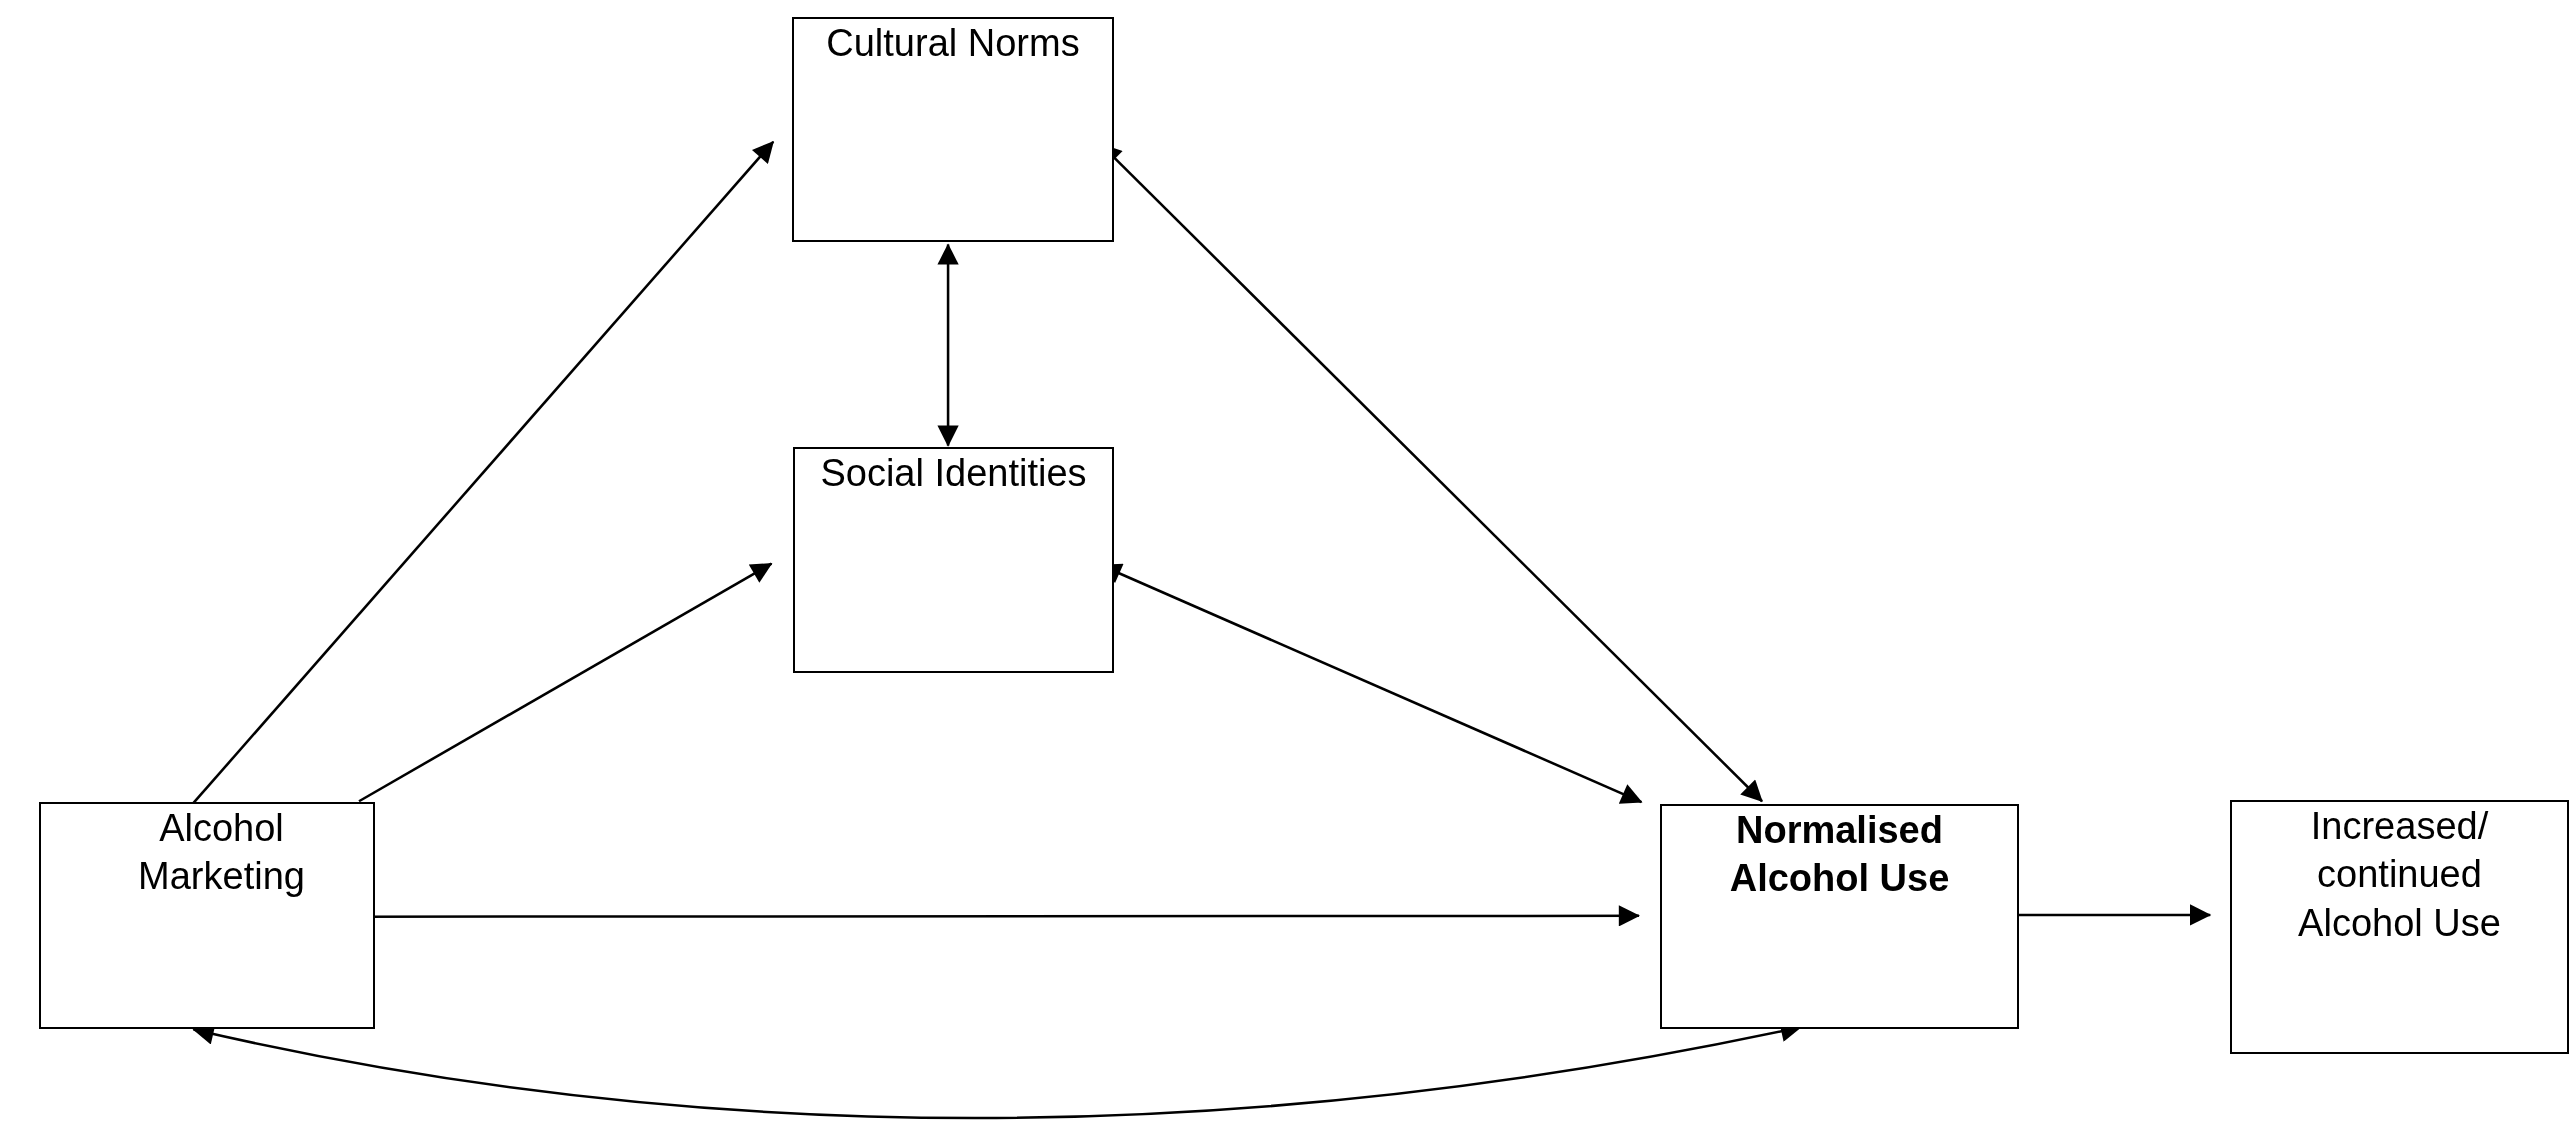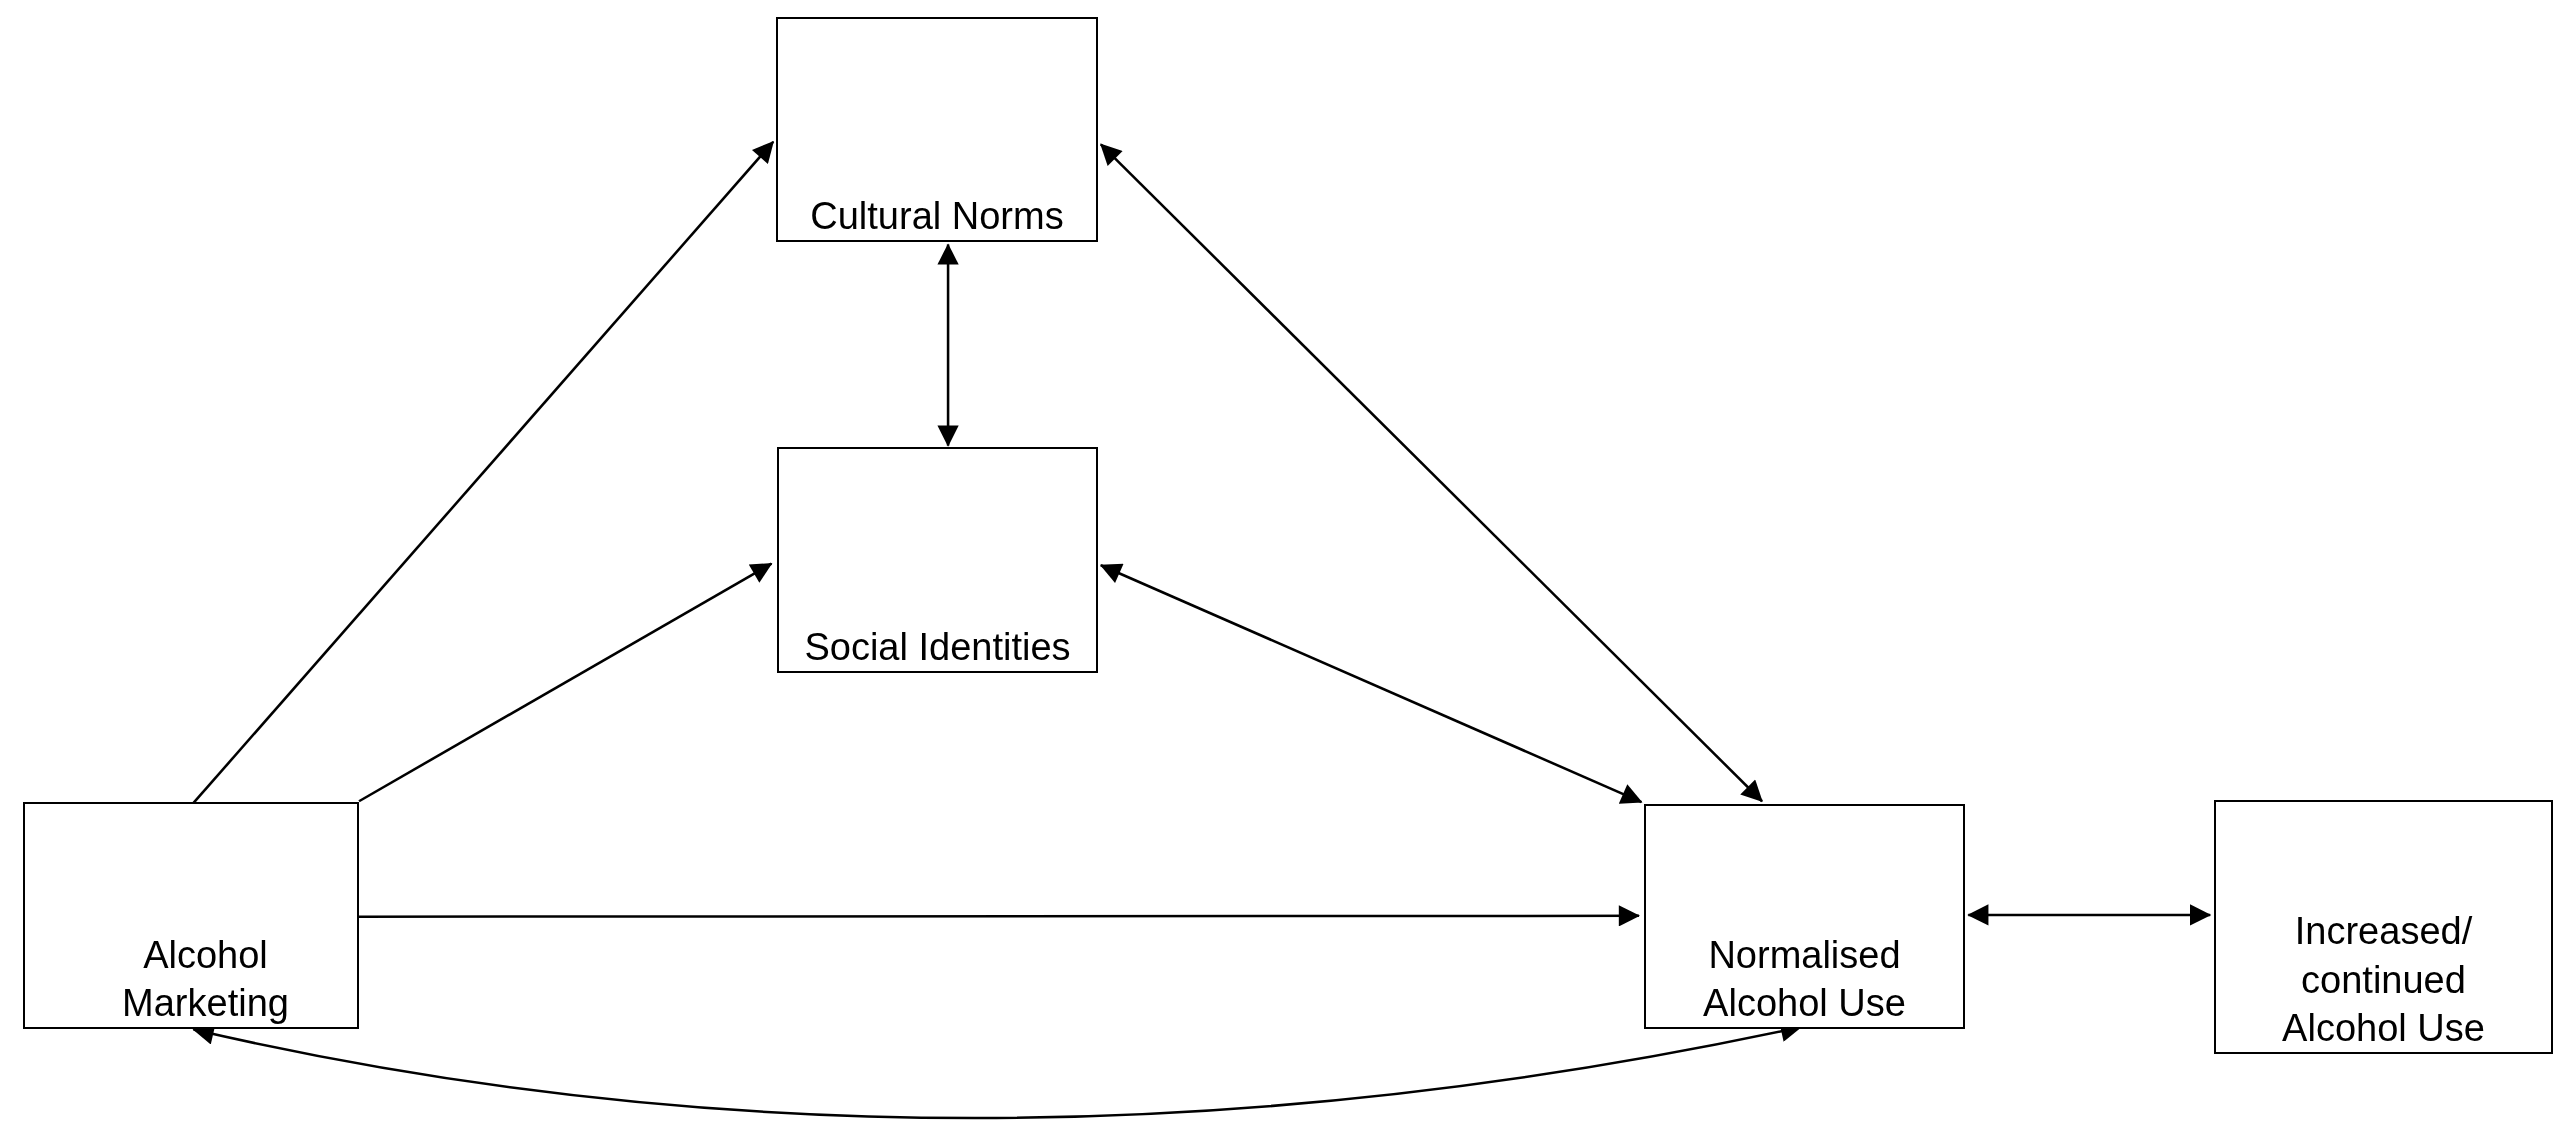--- a/index.html
+++ b/index.html
@@ -27,34 +27,35 @@
     stroke: #000000;
     stroke-width: 3;
     fill: none;
   }
   .node {
     position: absolute;
     box-sizing: border-box;
     border: 2.5px solid #000000;
     background: #ffffff;
     display: flex;
-    align-items: flex-end;
+    align-items: flex-start;
     justify-content: center;
     text-align: center;
     color: #000000;
     font-size: 38px;
     line-height: 1.27;
+    margin-left: 16px;
   }
   .node .lbl {
     white-space: pre-line;
   }
   .n-cultural   { left: 776px;  top: 17px;  width: 322px; height: 225px; }
   .n-social     { left: 777px;  top: 447px; width: 321px; height: 226px; }
   .n-marketing  { left: 23px;   top: 802px; width: 336px; height: 227px; padding-left: 29px; }
-  .n-normalised { left: 1644px; top: 804px; width: 321px; height: 225px; }
+  .n-normalised { left: 1644px; top: 804px; width: 359px; height: 225px; font-weight: bold; }
   .n-increased  { left: 2214px; top: 800px; width: 339px; height: 254px; }
 </style>
 </head>
 <body>
 
 <div class="canvas">
 
   <svg class="edges" viewBox="0 0 3035 1349" xmlns="http://www.w3.org/2000/svg">
     <defs>
       <marker id="ah" viewBox="0 0 10 10" refX="9.5" refY="5" markerWidth="30" markerHeight="25" markerUnits="userSpaceOnUse" orient="auto-start-reverse">

